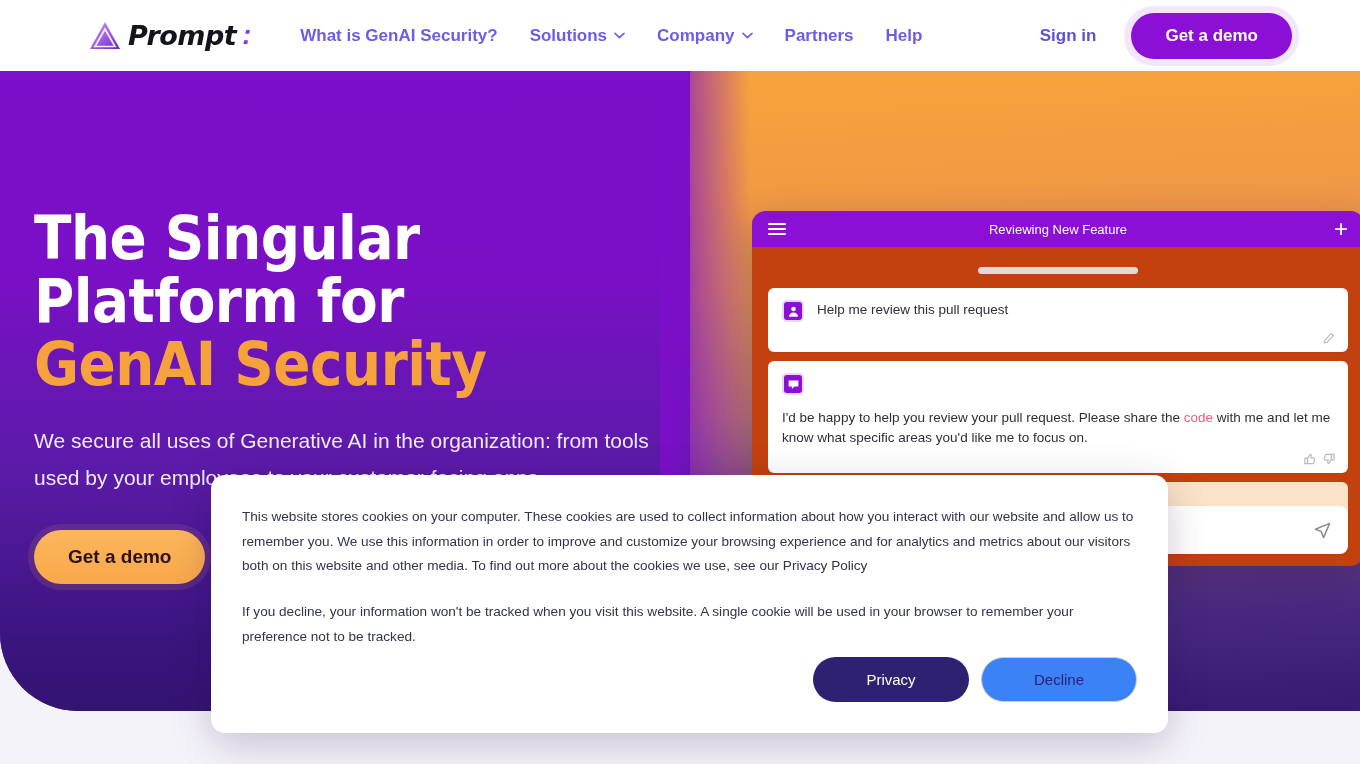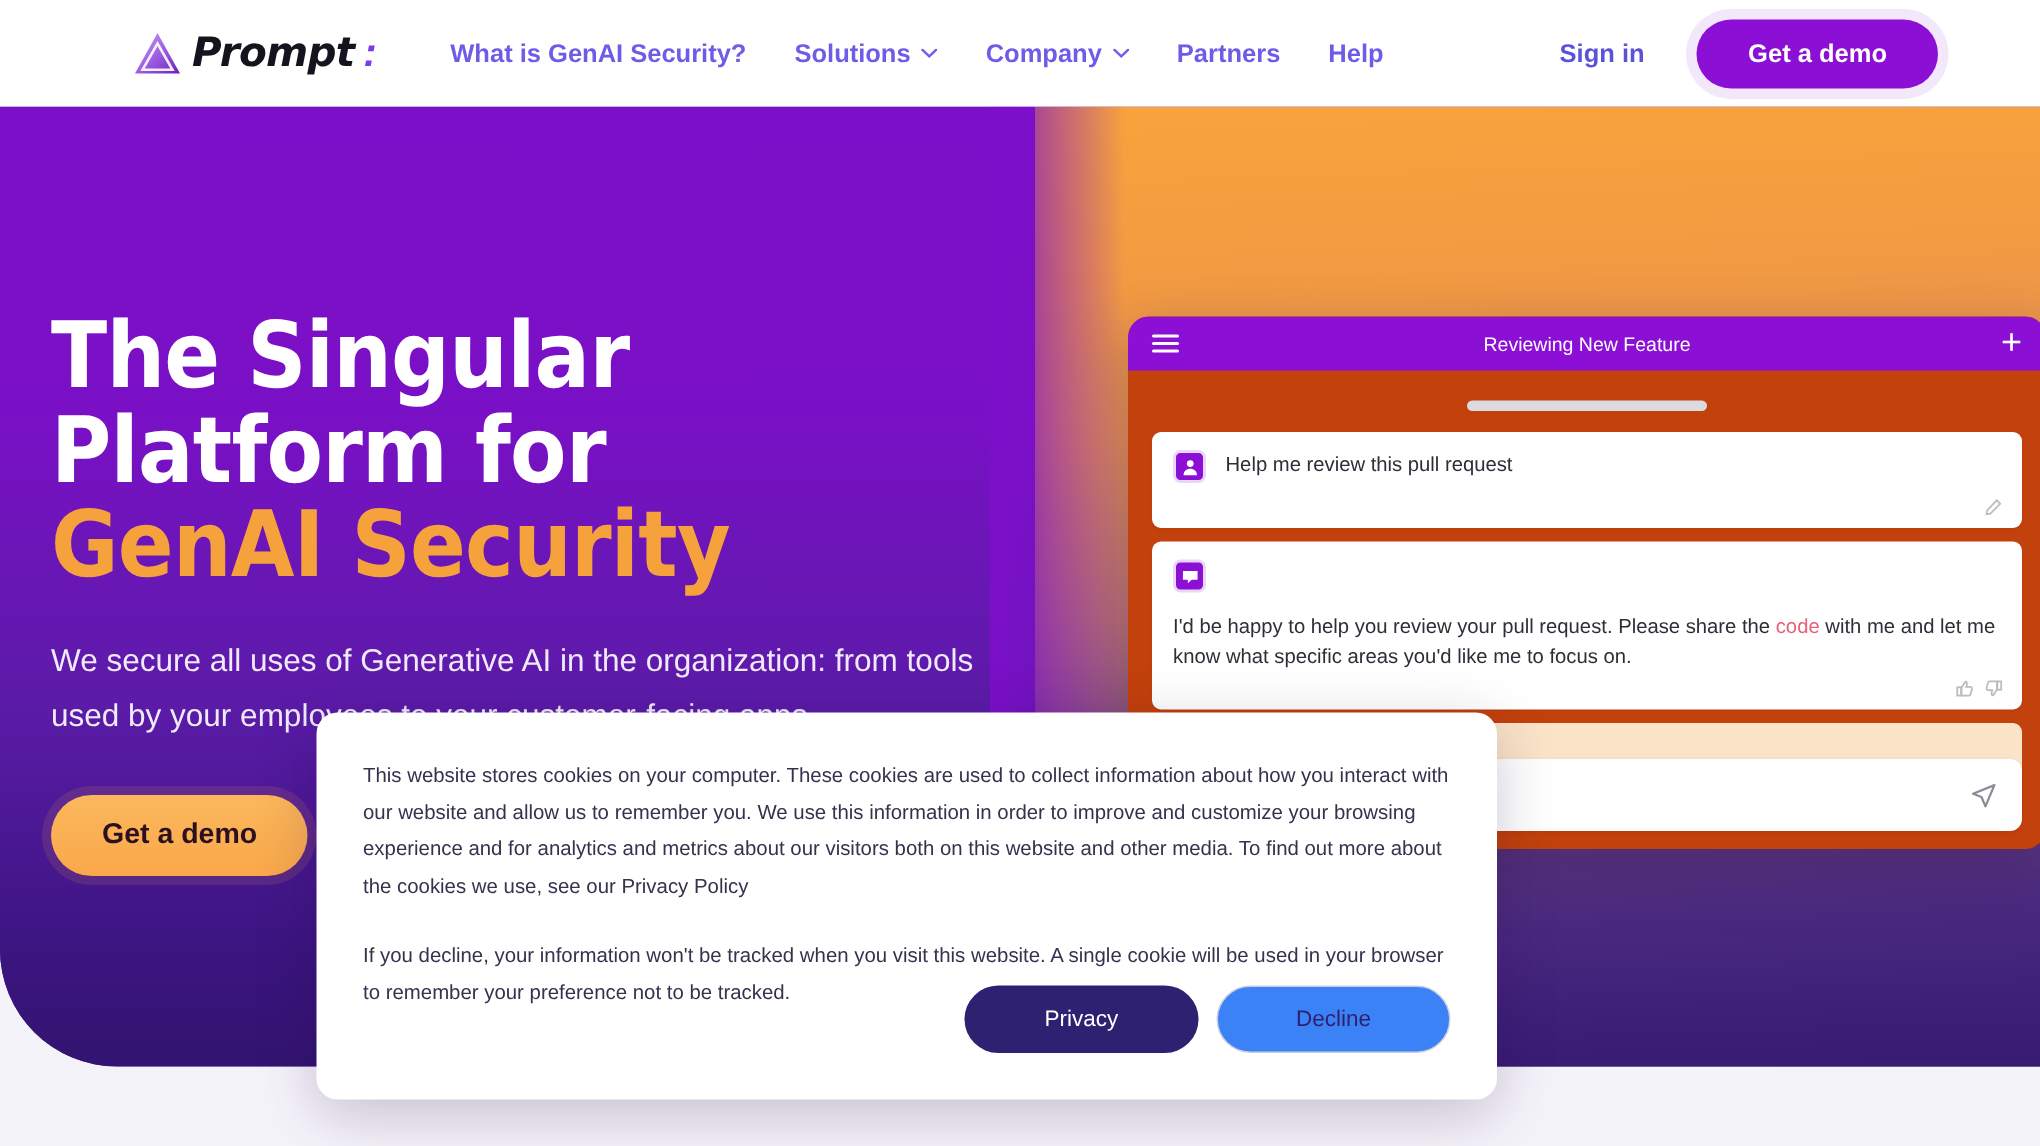--- a/index.html
+++ b/index.html
@@ -189,21 +189,21 @@
   .send-btn {
     margin-left: auto; width: 32px; height: 32px;
     display: flex; align-items: center; justify-content: center;
     cursor: pointer;
   }
   .send-btn svg { width: 17px; height: 17px; fill: none; stroke: #8c8c99; stroke-width: 1.6; }
 
   
   .cookie {
     position: absolute; left: 211px; top: 475px;
-    width: 787px; height: 258px;
+    width: 957px; height: 258px;
     background: #ffffff;
     border-radius: 14px;
     box-shadow: 0 10px 40px rgba(30,10,60,0.22);
     padding: 30px 31px 0 31px;
     z-index: 60;
   }
   .cookie p {
     font-size: 13.6px; line-height: 1.82;
     color: #33334d;
   }

